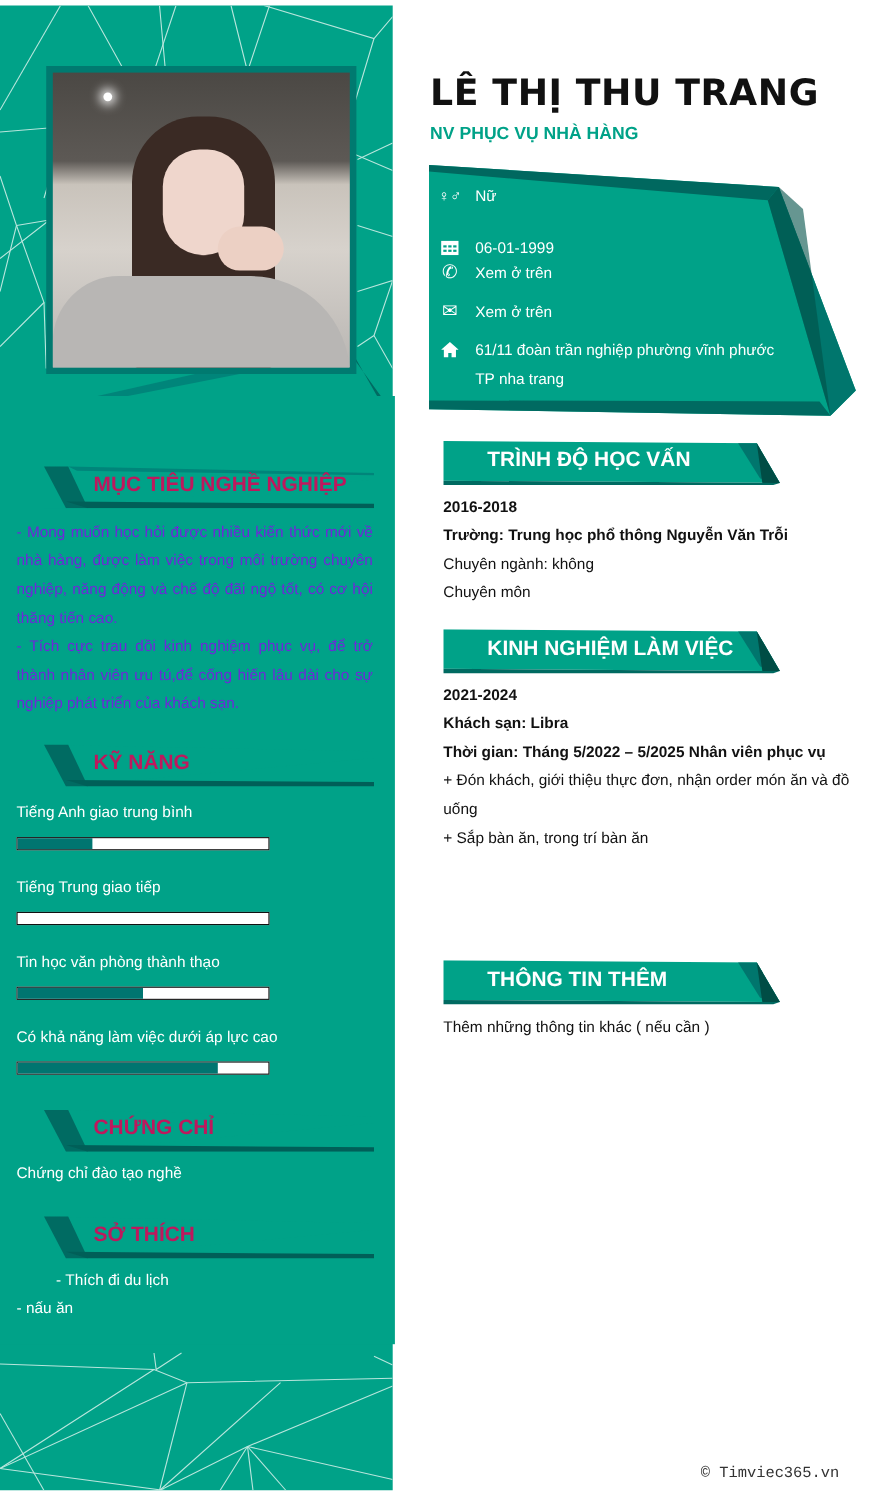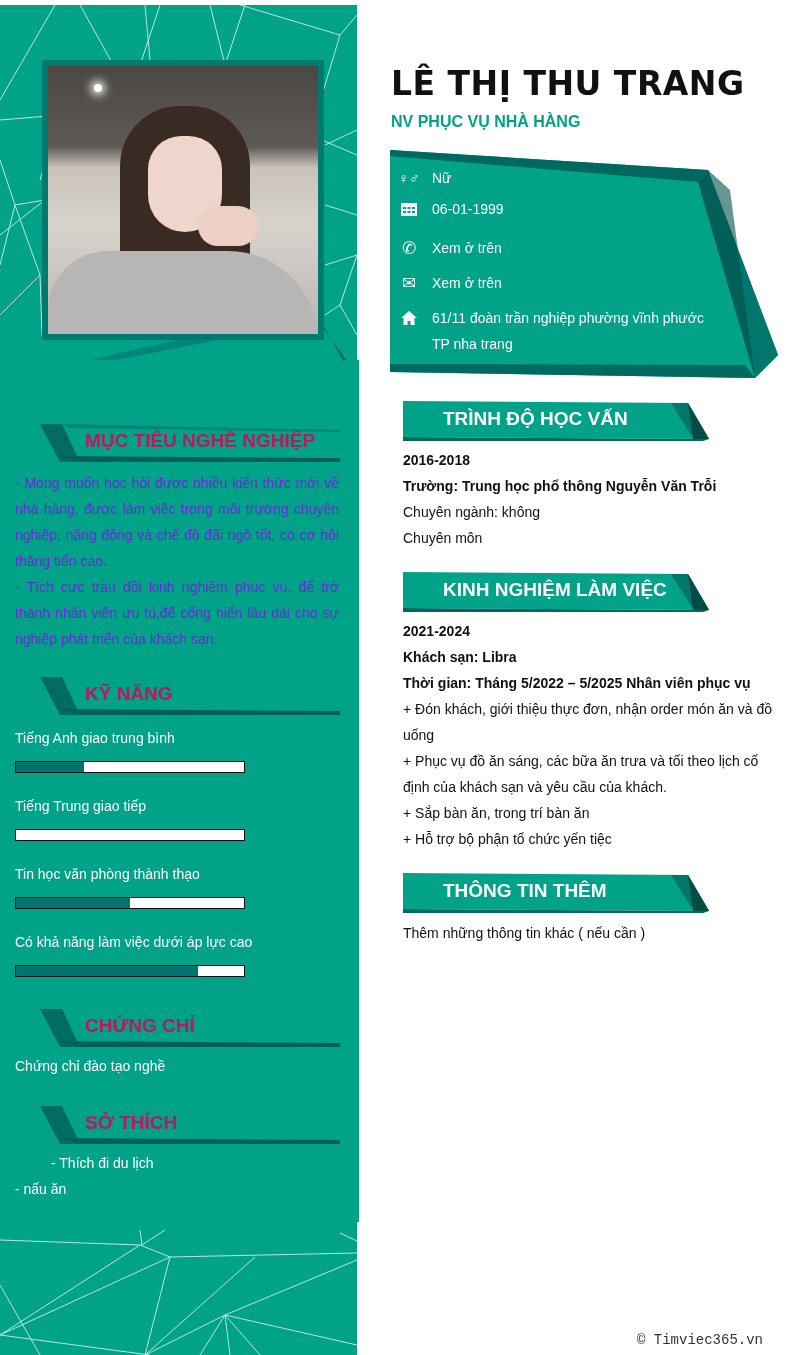--- a/index.html
+++ b/index.html
@@ -163,21 +163,21 @@
   <polygon points="0,0 318,20 388,205 365,228 0,222" fill="#00a288"></polygon>
   <polygon points="0,0 318,20 308,32 0,6" fill="#00685f"></polygon>
   <polygon points="318,20 388,205 365,228 308,32" fill="#00766d"></polygon>
   <polygon points="318,20 340,40 365,228 308,32" fill="#005048" opacity="0.6"></polygon>
   <polygon points="0,222 365,228 355,215 0,214" fill="#006a61"></polygon>
 </svg>
 <div class="info-row" style="top:166px;">
   <span class="ic">♀♂</span>
   <span class="tx">Nữ</span>
 </div>
-<div class="info-row" style="top:197px;">
+<div class="info-row" style="top:213px;">
   <span class="ic">
     <svg width="16" height="14" viewBox="0 0 16 14">
         <rect x="0" y="1" width="16" height="13" fill="#fff"></rect>
         <g fill="#00a288">
           <rect x="2" y="5" width="3" height="2"></rect>
           <rect x="6.5" y="5" width="3" height="2"></rect>
           <rect x="11" y="5" width="3" height="2"></rect>
           <rect x="2" y="9" width="3" height="2"></rect>
           <rect x="6.5" y="9" width="3" height="2"></rect>
           <rect x="11" y="9" width="3" height="2"></rect>
@@ -230,23 +230,21 @@
     <polygon points="285,2 306,38 290,38" fill="#004d45"></polygon>
     <polygon points="0,36 306,38 300,40 0,40" fill="#006a61"></polygon>
   </svg>
   <span class="title">KINH NGHIỆM LÀM VIỆC</span>
 </div>
 <div class="main-text" style="top:618px;">
   <div class="b">2021-2024</div>
   <div class="b">Khách sạn: Libra</div>
   <div class="b">Thời gian: Tháng 5/2022 – 5/2025 Nhân viên phục vụ</div>
   <div>+ Đón khách, giới thiệu thực đơn, nhận order món ăn và đồ uống</div>
-  <div>+ Phục vụ đồ ăn sáng, các bữa ăn trưa và tối theo lịch cố định của khách sạn và yêu cầu của khách.</div>
   <div>+ Sắp bàn ăn, trong trí bàn ăn</div>
-  <div>+ Hỗ trợ bộ phận tổ chức yến tiệc</div>
 </div>
 
 <div class="sec-head-right" style="top:873px;">
   <svg width="310" height="42" viewBox="0 0 310 42" style="position:absolute;left:0;top:0;">
     <polygon points="0,0 285,2 306,38 0,36" fill="#00a288"></polygon>
     <polygon points="268,2 285,2 306,38 288,34" fill="#00766d"></polygon>
     <polygon points="285,2 306,38 290,38" fill="#004d45"></polygon>
     <polygon points="0,36 306,38 300,40 0,40" fill="#006a61"></polygon>
   </svg>
   <span class="title">THÔNG TIN THÊM</span>

